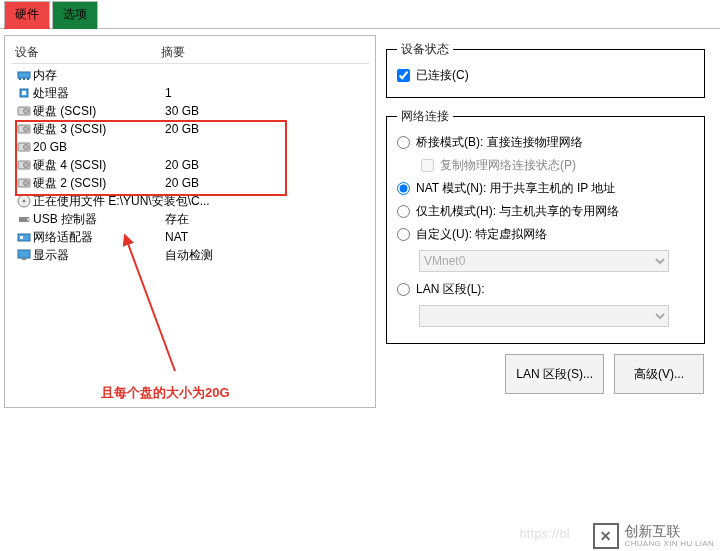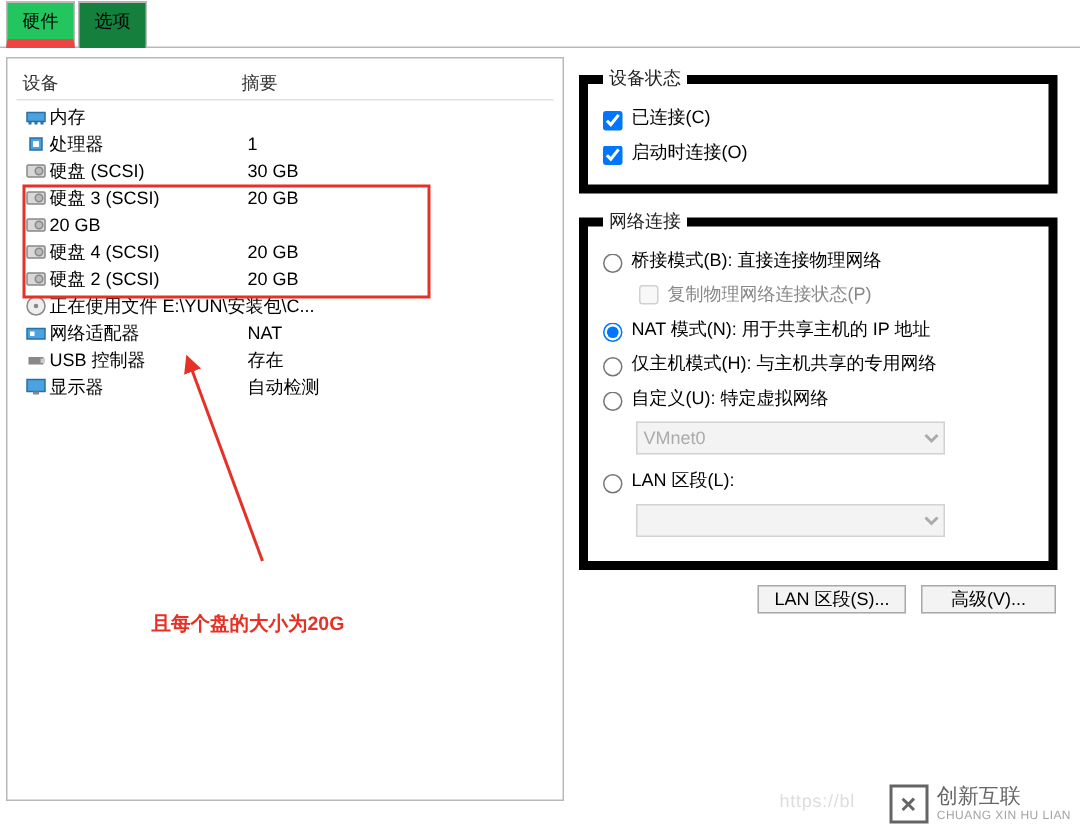--- a/index.html
+++ b/index.html
@@ -22,33 +22,33 @@
     padding: 4px 10px 3px;
     border: 1px solid #b9b9b9;
     border-bottom: none;
     background: #15803d;
     margin-right: 2px;
     position: relative;
     top: 1px;
     cursor: pointer;
   }
   .tab.active {
-    background: #22c55e;
-    border-bottom: 6px solid #ef4444;
+    background: #ef4444;
+    border-bottom: 3px solid #ef4444;
   }
   .content {
     display: flex;
     padding: 6px 4px 4px 4px;
   }
   .left-panel {
     width: 372px;
     border: 1px solid #b9b9b9;
     padding: 8px 6px;
     position: relative;
-    height: 496px;
+    height: 373px;
   }
   .hw-header {
     display: flex;
     font-weight: normal;
     border-bottom: 1px solid #e0e0e0;
     padding-bottom: 2px;
     margin-bottom: 2px;
     color: #333;
   }
   .col-dev { width: 150px; padding-left: 4px;}
@@ -78,72 +78,72 @@
     pointer-events: none;
   }
   .arrow-svg {
     position: absolute;
     left: 90px; top: 165px;
     width: 100px; height: 180px;
     pointer-events: none;
   }
   .annotation {
     position: absolute;
-    left: 96px; top: 368px;
+    left: 96px; top: 348px;
     color: #e63226;
     font-weight: bold;
     font-size: 13px;
   }
   .right-panel {
     flex: 1;
     padding: 6px 8px 0 10px;
     position: relative;
   }
   fieldset {
-    border: 6px solid #000000;
+    border: 1px solid #000000;
     margin: 0 3px 10px 0;
     padding: 6px 10px 10px 10px;
   }
   legend { padding: 0 4px; color: #222; }
   .chk-row, .rad-row {
     display: flex;
-    align-items: flex-end;
+    align-items: center;
     padding: 3px 0;
   }
   .chk-row input, .rad-row input { margin: 0 6px 0 0; }
   .sub-chk {
     margin-left: 24px;
     color: #888;
     display: flex;
     align-items: center;
     padding: 3px 0;
   }
   .sub-chk input { margin: 0 6px 0 0; }
   .dd-row {
     margin-left: 22px;
     padding: 4px 0 6px 0;
   }
   select {
-    width: 206px;
+    width: 250px;
     height: 22px;
     font-size: 12px;
     background: #eee;
     color: #888;
     border: 1px solid #c0c0c0;
   }
   .btn-row {
     display: flex;
     justify-content: flex-end;
     gap: 10px;
     padding-right: 4px;
     margin-top: 4px;
   }
   .btn {
     min-width: 90px;
-    height: 19px;
+    height: 40px;
     border: 1px solid #a8a8a8;
     background: #f3f3f3;
     font-size: 12px;
     padding: 0 10px;
     cursor: pointer;
   }
   .wm {
     position: absolute;
     right: 6px;
     bottom: 2px;
@@ -257,36 +257,36 @@
             <svg class="icon" viewBox="0 0 14 14">
               <circle cx="7" cy="7" r="6" fill="#eee" stroke="#888"></circle>
               <circle cx="7" cy="7" r="1.5" fill="#888"></circle>
             </svg>
           </span>
           <span class="dev-sum">正在使用文件 E:\YUN\安装包\C...</span>
         </div>
         <div class="hw-row">
           <span class="iconw">
             <svg class="icon" viewBox="0 0 14 14">
+              <rect x="2" y="5" width="10" height="5" fill="#888"></rect>
+              <rect x="10" y="6" width="3" height="3" fill="#ccc"></rect>
+            </svg>
+          </span>
+          <span class="dev-label">USB 控制器</span>
+          <span class="dev-sum">存在</span>
+        </div>
+        <div class="hw-row">
+          <span class="iconw">
+            <svg class="icon" viewBox="0 0 14 14">
               <rect x="1" y="4" width="12" height="7" fill="#4aa3df" stroke="#2a6fa5"></rect>
               <rect x="3" y="6" width="3" height="3" fill="#fff"></rect>
             </svg>
           </span>
           <span class="dev-label">网络适配器</span>
           <span class="dev-sum">NAT</span>
-        </div>
-        <div class="hw-row">
-          <span class="iconw">
-            <svg class="icon" viewBox="0 0 14 14">
-              <rect x="2" y="5" width="10" height="5" fill="#888"></rect>
-              <rect x="10" y="6" width="3" height="3" fill="#ccc"></rect>
-            </svg>
-          </span>
-          <span class="dev-label">USB 控制器</span>
-          <span class="dev-sum">存在</span>
         </div>
         <div class="hw-row">
           <span class="iconw">
             <svg class="icon" viewBox="0 0 14 14">
               <rect x="1" y="2" width="12" height="8" fill="#4aa3df" stroke="#2a6fa5"></rect>
               <rect x="5" y="10" width="4" height="2" fill="#888"></rect>
             </svg>
           </span>
           <span class="dev-label">显示器</span>
           <span class="dev-sum">自动检测</span>
@@ -305,24 +305,20 @@
     <div class="annotation">且每个盘的大小为20G</div>
   </div>
 
   <div class="right-panel">
     <fieldset>
       <legend>设备状态</legend>
       <label class="chk-row">
         <input type="checkbox" checked="" style="">
         <span>已连接(C)</span>
       </label>
-      <label class="chk-row">
-        <input type="checkbox" checked="" style="">
-        <span>启动时连接(O)</span>
-      </label>
     </fieldset>
 
     <fieldset>
       <legend>网络连接</legend>
       <label class="rad-row">
         <input type="radio" name="net" style="">
         <span>桥接模式(B): 直接连接物理网络</span>
       </label>
       <label class="sub-chk">
         <input type="checkbox" disabled="" style="">

